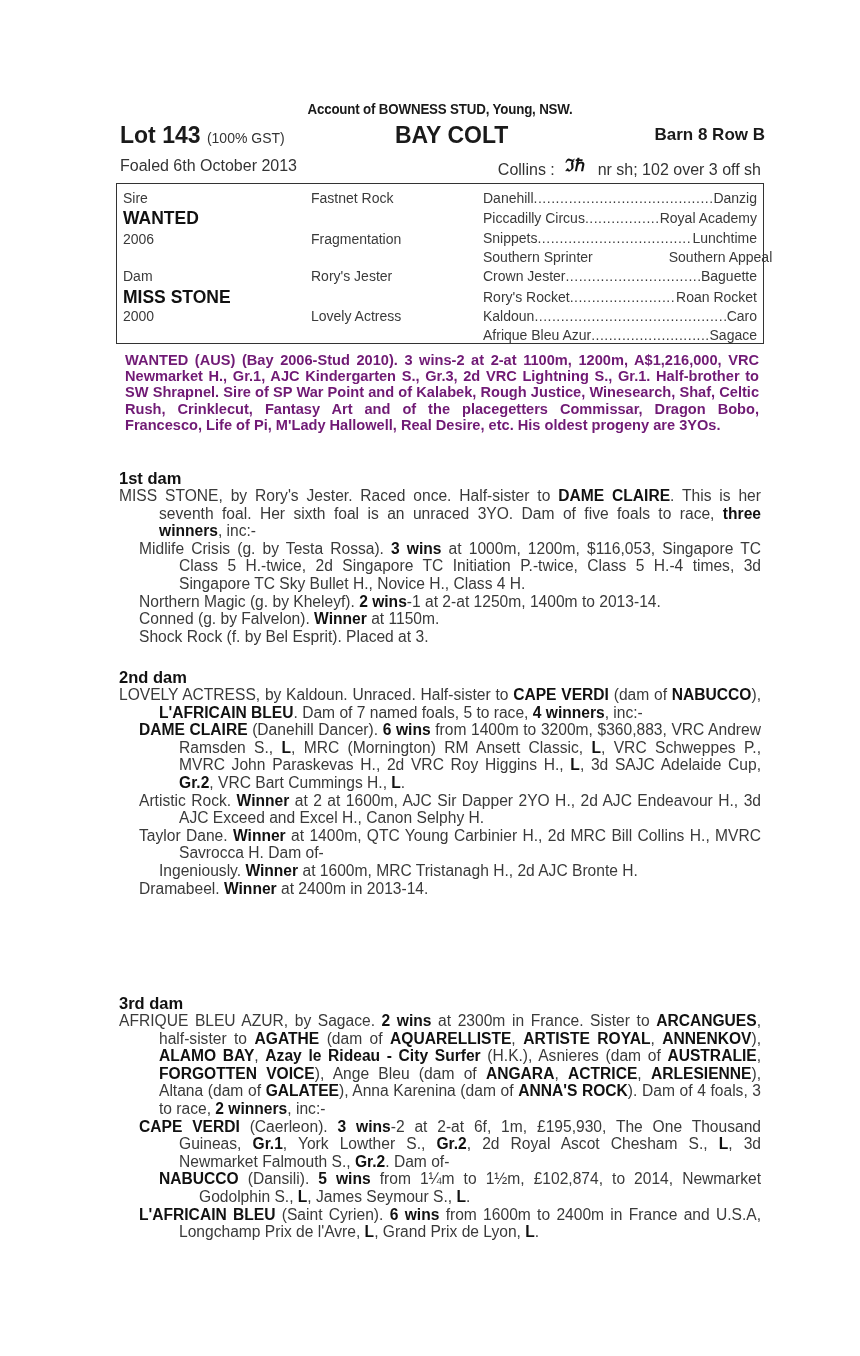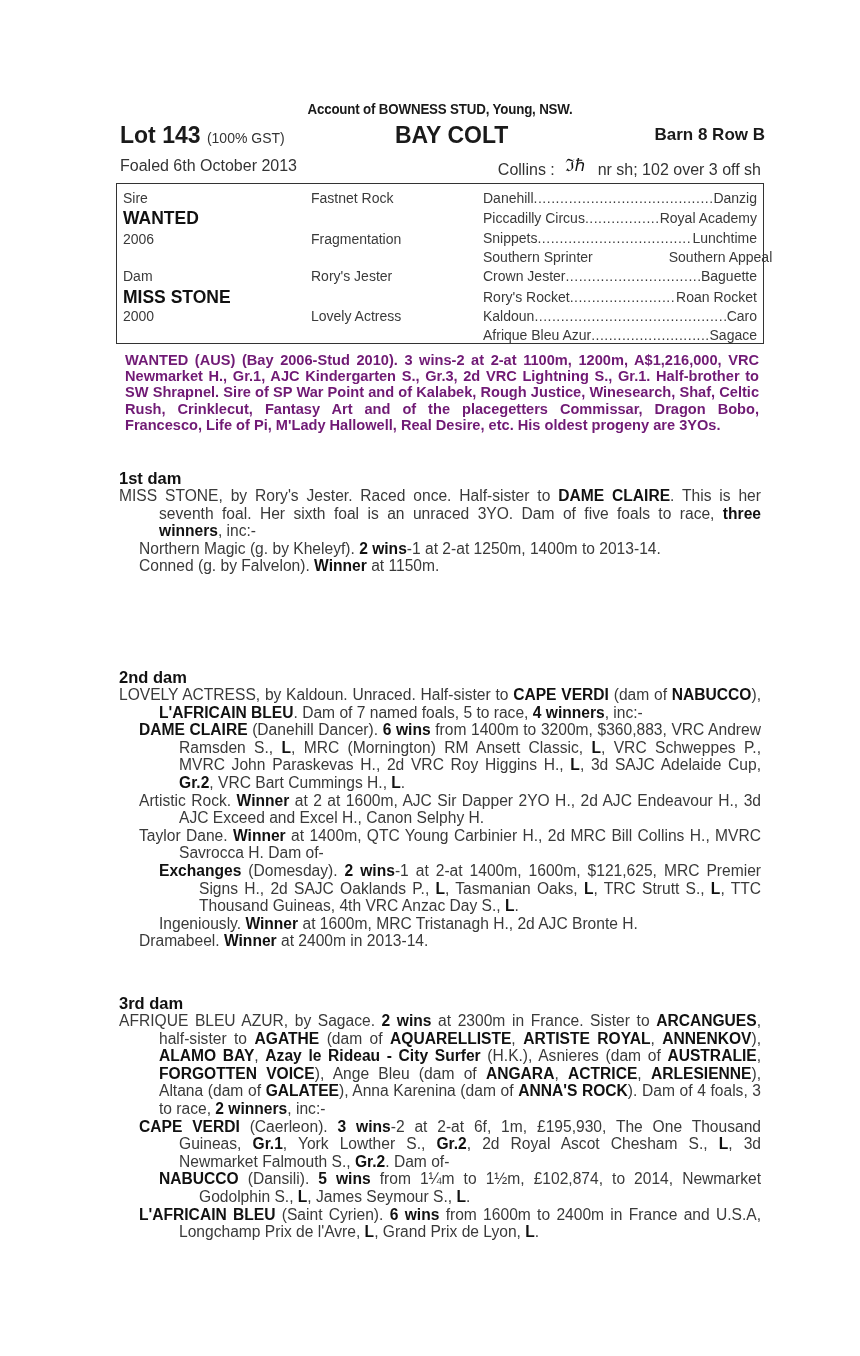--- a/index.html
+++ b/index.html
@@ -10,21 +10,21 @@
   .account { position:absolute; top:100px; left:0; width:654px; text-align:center;
              font-weight:bold; font-size:15.5px; letter-spacing:-0.2px;
              transform:scaleX(0.86); transform-origin:center; }
   .lotline { position:absolute; top:122px; left:7px; width:645px; height:26px; }
   .lot { position:absolute; left:0; top:0; font-weight:bold; font-size:23px; }
   .gst { font-weight:normal; font-size:14px; color:#333; }
   .colour { position:absolute; left:255px; top:0; font-weight:bold; font-size:23px;margin-left:20px; }
   .barn { position:absolute; right:0; top:3px; font-weight:bold; font-size:17px; }
   .foaled { position:absolute; left:7px; top:157px; font-size:16px; color:#333; }
   .branded { position:absolute; right:6px; top:157px; font-size:16px; color:#333; }
-  .brand-mark { display:inline-block; font-weight:normal; font-size:17px; margin:0 8px 0 6px;
+  .brand-mark { display:inline-block; font-weight:bold; font-size:17px; margin:0 8px 0 6px;
                 position:relative; top:-4px; color:#111; }
 
   .ped { position:absolute; left:3px; top:183px; width:648px; height:161px;
          border:1.5px solid #333; box-sizing:border-box; }
   .ped .c { position:absolute; font-size:14px; color:#3a3a3a; white-space:nowrap; }
   .ped .big { font-weight:bold; font-size:17.5px; color:#111; }
   .ped .gp { position:absolute; left:366px; width:274px; font-size:14px; color:#3a3a3a;
              display:flex; white-space:nowrap; }
   .ped .gp .dots { flex:1; overflow:hidden; }
   .ped .gp .dots::before { content:"............................................................................................................"; letter-spacing:0.5px; }
@@ -118,33 +118,34 @@
         <span>Sagace</span>
       </div>
   </div>
 
   <div class="sire-para">WANTED (AUS) (Bay 2006-Stud 2010). 3 wins-2 at 2-at 1100m, 1200m, A$1,216,000, VRC Newmarket H., Gr.1, AJC Kindergarten S., Gr.3, 2d VRC Lightning S., Gr.1. Half-brother to SW Shrapnel. Sire of SP War Point and of Kalabek, Rough Justice, Winesearch, Shaf, Celtic Rush, Crinklecut, Fantasy Art and of the placegetters Commissar, Dragon Bobo, Francesco, Life of Pi, M'Lady Hallowell, Real Desire, etc. His oldest progeny are 3YOs.</div>
 
   <div class="sec" style="top:469px;">
     <h3>1st dam</h3>
     <div class="entries">
         <p class="l0">MISS STONE, by Rory's Jester. Raced once. Half-sister to <b>DAME CLAIRE</b>. This is her seventh foal. Her sixth foal is an unraced 3YO. Dam of five foals to race, <b>three winners</b>, inc:-</p>
+        <p class="l1">Midlife Crisis (g. by Testa Rossa). <b>3 wins</b> at 1000m, 1200m, $116,053, Singapore TC Class 5 H.-twice, 2d Singapore TC Initiation P.-twice, Class 5 H.-4 times, 3d Singapore TC Sky Bullet H., Novice H., Class 4 H.</p>
         <p class="l1">Northern Magic (g. by Kheleyf). <b>2 wins</b>-1 at 2-at 1250m, 1400m to 2013-14.</p>
         <p class="l1">Conned (g. by Falvelon). <b>Winner</b> at 1150m.</p>
+        <p class="l1">Shock Rock (f. by Bel Esprit). Placed at 3.</p>
       </div>
   </div>
 
   <div class="sec" style="top:668px;">
     <h3>2nd dam</h3>
     <div class="entries">
         <p class="l0">LOVELY ACTRESS, by Kaldoun. Unraced. Half-sister to <b>CAPE VERDI</b> (dam of <b>NABUCCO</b>), <b>L'AFRICAIN BLEU</b>. Dam of 7 named foals, 5 to race, <b>4 winners</b>, inc:-</p>
         <p class="l1"><b>DAME CLAIRE</b> (Danehill Dancer). <b>6 wins</b> from 1400m to 3200m, $360,883, VRC Andrew Ramsden S., <b>L</b>, MRC (Mornington) RM Ansett Classic, <b>L</b>, VRC Schweppes P., MVRC John Paraskevas H., 2d VRC Roy Higgins H., <b>L</b>, 3d SAJC Adelaide Cup, <b>Gr.2</b>, VRC Bart Cummings H., <b>L</b>.</p>
         <p class="l1">Artistic Rock. <b>Winner</b> at 2 at 1600m, AJC Sir Dapper 2YO H., 2d AJC Endeavour H., 3d AJC Exceed and Excel H., Canon Selphy H.</p>
         <p class="l1">Taylor Dane. <b>Winner</b> at 1400m, QTC Young Carbinier H., 2d MRC Bill Collins H., MVRC Savrocca H. Dam of-</p>
-        <p class="l2"><b>Exchanges</b> (Domesday). <b>2 wins</b>-1 at 2-at 1400m, 1600m, $121,625, MRC Premier Signs H., 2d SAJC Oaklands P., <b>L</b>, Tasmanian Oaks, <b>L</b>, TRC Strutt S., <b>L</b>, TTC Thousand Guineas, 4th VRC Anzac Day S., <b>L</b>.</p>
         <p class="l2">Ingeniously. <b>Winner</b> at 1600m, MRC Tristanagh H., 2d AJC Bronte H.</p>
         <p class="l1">Dramabeel. <b>Winner</b> at 2400m in 2013-14.</p>
       </div>
   </div>
 
   <div class="sec" style="top:994px;">
     <h3>3rd dam</h3>
     <div class="entries">
         <p class="l0">AFRIQUE BLEU AZUR, by Sagace. <b>2 wins</b> at 2300m in France. Sister to <b>ARCANGUES</b>, half-sister to <b>AGATHE</b> (dam of <b>AQUARELLISTE</b>, <b>ARTISTE ROYAL</b>, <b>ANNENKOV</b>), <b>ALAMO BAY</b>, <b>Azay le Rideau - City Surfer</b> (H.K.), Asnieres (dam of <b>AUSTRALIE</b>, <b>FORGOTTEN VOICE</b>), Ange Bleu (dam of <b>ANGARA</b>, <b>ACTRICE</b>, <b>ARLESIENNE</b>), Altana (dam of <b>GALATEE</b>), Anna Karenina (dam of <b>ANNA'S ROCK</b>). Dam of 4 foals, 3 to race, <b>2 winners</b>, inc:-</p>
         <p class="l1"><b>CAPE VERDI</b> (Caerleon). <b>3 wins</b>-2 at 2-at 6f, 1m, £195,930, The One Thousand Guineas, <b>Gr.1</b>, York Lowther S., <b>Gr.2</b>, 2d Royal Ascot Chesham S., <b>L</b>, 3d Newmarket Falmouth S., <b>Gr.2</b>. Dam of-</p>

